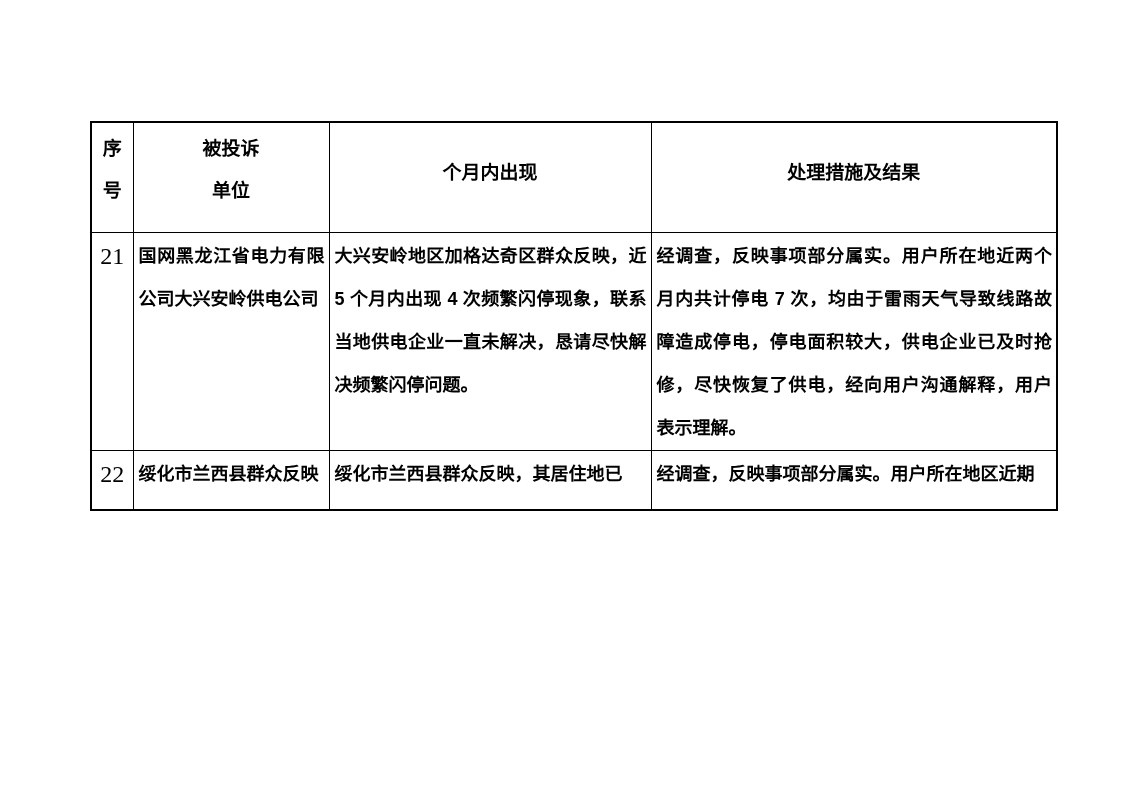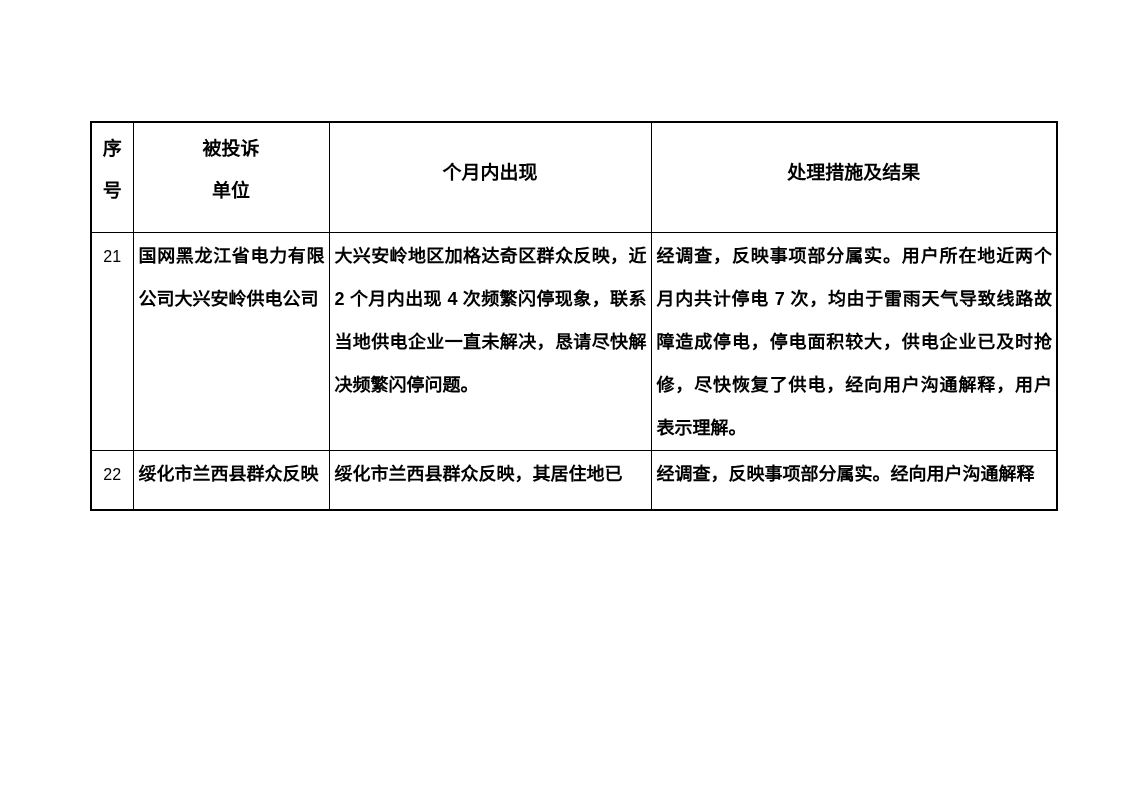--- a/index.html
+++ b/index.html
@@ -56,23 +56,23 @@
   .doc-table td {
     vertical-align: top;
     font-size: 18px;
     line-height: 43px;
     font-weight: 600;
     padding: 2px 4px 0 5px;
     text-align: justify;
     overflow-wrap: break-word;
   }
   td.cell-no {
-    font-family: Liberation Sans, sans-serif;
+    font-family: Liberation Serif, serif;
     font-weight: 400;
-    font-size: 16px;
+    font-size: 24px;
     text-align: center;
     padding: 2px 0 0 0;
   }
 
   tr.row-header { height: 110px; }
   tr.row-0      { height: 144px; }
   tr.row-1      { height: 217px; }
   tr.row-2      { height: 60px;  }
 </style>
 </head>
@@ -97,25 +97,25 @@
           <span class="hline">单位</span>
         </th>
         <th>个月内出现</th>
         <th>处理措施及结果</th>
       </tr>
 
 
       <tr class="row-1">
         <td class="cell-no">21</td>
         <td>国网黑龙江省电力有限公司大兴安岭供电公司</td>
-        <td>大兴安岭地区加格达奇区群众反映，近 2 个月内出现 4 次频繁闪停现象，联系当地供电企业一直未解决，恳请尽快解决频繁闪停问题。</td>
+        <td>大兴安岭地区加格达奇区群众反映，近 5 个月内出现 4 次频繁闪停现象，联系当地供电企业一直未解决，恳请尽快解决频繁闪停问题。</td>
         <td>经调查，反映事项部分属实。用户所在地近两个月内共计停电 7 次，均由于雷雨天气导致线路故障造成停电，停电面积较大，供电企业已及时抢修，尽快恢复了供电，经向用户沟通解释，用户表示理解。</td>
       </tr>
 
       <tr class="row-2">
         <td class="cell-no">22</td>
         <td>绥化市兰西县群众反映</td>
         <td>绥化市兰西县群众反映，其居住地已</td>
-        <td>经调查，反映事项部分属实。经向用户沟通解释</td>
+        <td>经调查，反映事项部分属实。用户所在地区近期</td>
       </tr>
     </tbody>
   </table>
 </div>
 
 </body></html>

